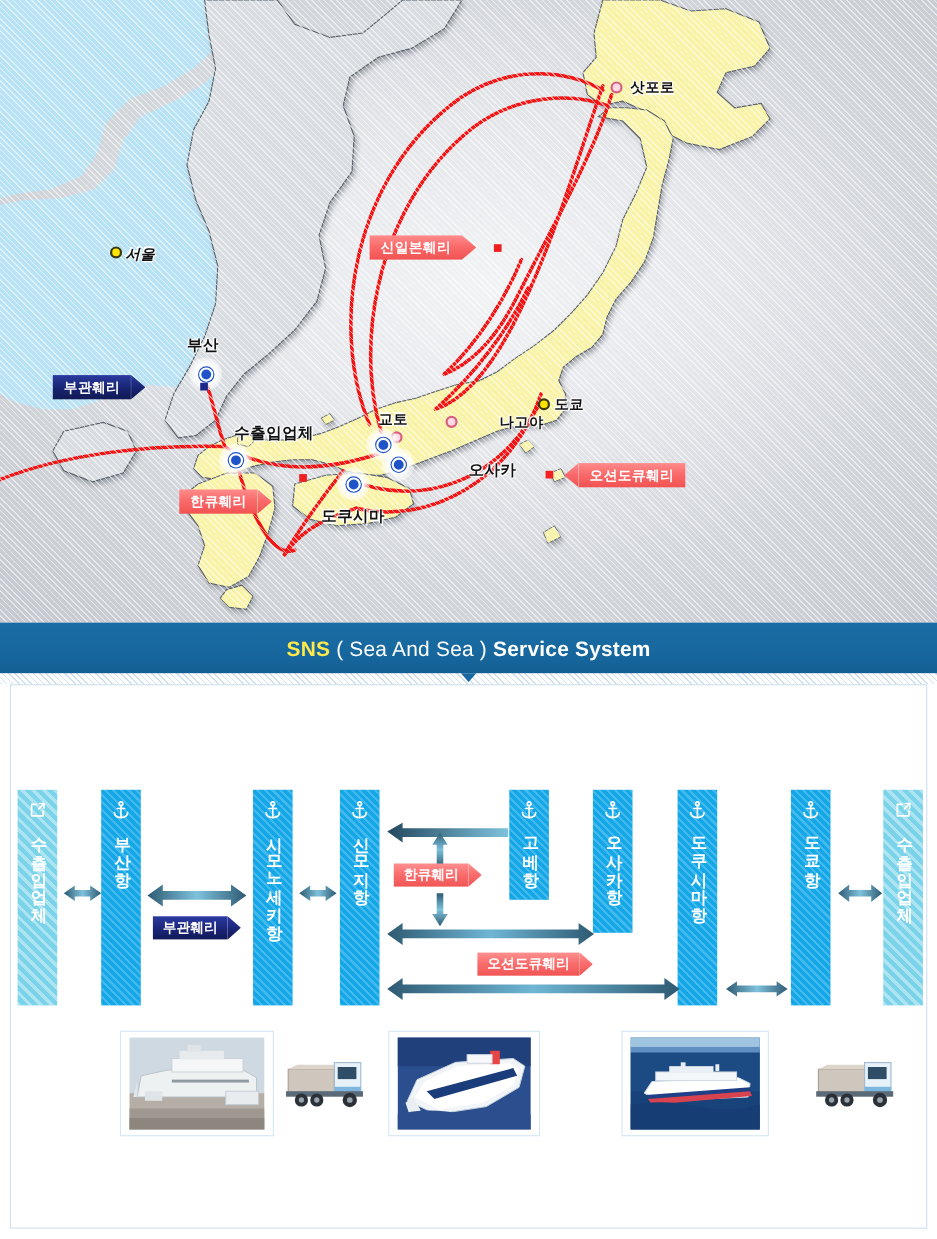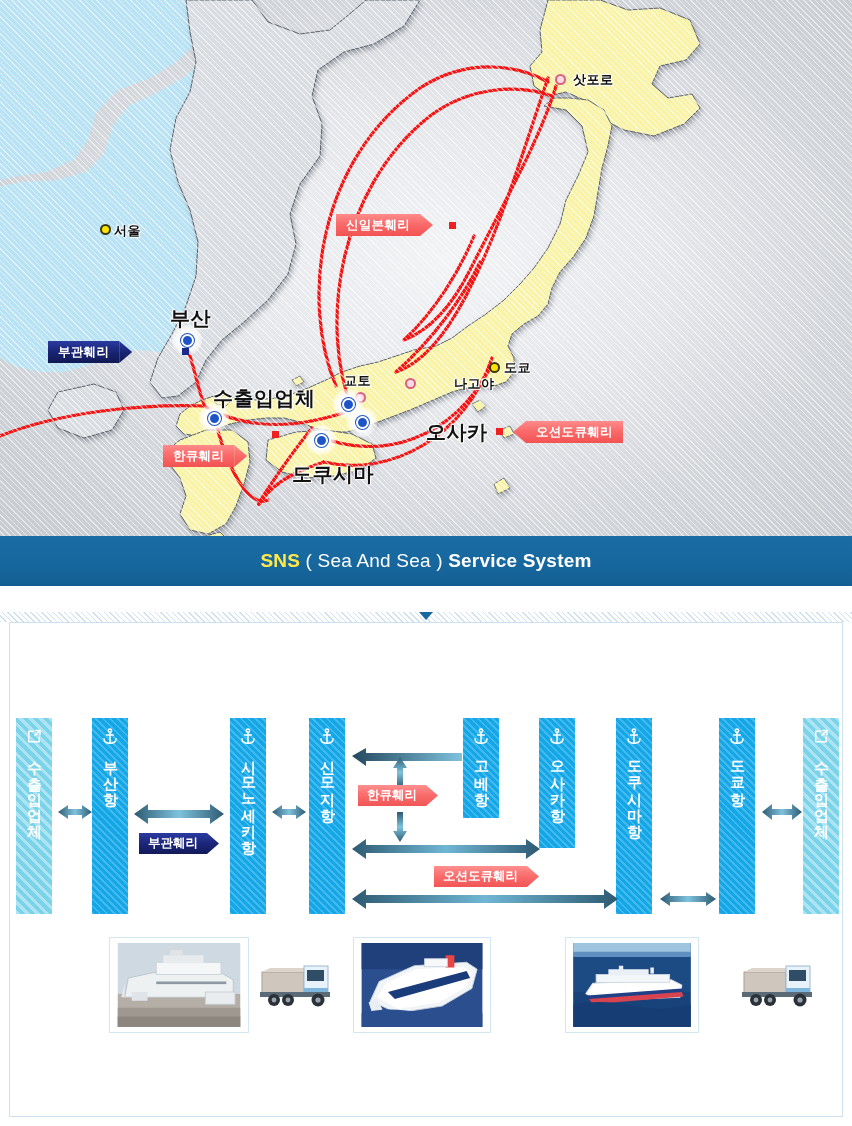--- a/index.html
+++ b/index.html
@@ -30,21 +30,21 @@
 
   .map-city{
     position:absolute;
     color:#111;
     font-size:13px;
     font-weight:bold;
     white-space:nowrap;
     letter-spacing:0.5px;
     text-shadow:0 0 2px #fff,0 0 3px #fff,1px 1px 0 #fff,-1px -1px 0 #fff;
   }
-  .map-city.big{font-size:20px;}
+  .map-city.big{font-size:14px;}
 
   .city-dot{
     position:absolute;width:11px;height:11px;border-radius:50%;
     box-sizing:border-box;
   }
   .city-dot.seoul{background:#ffe400;border:2px solid #3a3a10;}
   .city-dot.pink{background:#ffd9e4;border:2px solid #d8607f;}
 
   .port-dot{
     position:absolute;width:30px;height:30px;border-radius:50%;
@@ -77,21 +77,21 @@
   .ribbon.red .tip{background:linear-gradient(180deg,#ff8b8b 0%,#fa6b6b 45%,#f25252 100%);
     clip-path:polygon(0 0,0 100%,100% 50%);}
   .ribbon.red.left .tipL{width:13px;height:22px;
     background:linear-gradient(180deg,#ff8b8b 0%,#fa6b6b 45%,#f25252 100%);
     clip-path:polygon(100% 0,100% 100%,0 50%);}
   .ribbon.red .txt{color:#fff;}
   .ribbon.navy .txt{color:#fff;}
 
   
   #title-bar{
-    position:absolute;left:0;top:536px;width:852px;height:50px;
+    position:absolute;left:0;top:566px;width:852px;height:50px;
     background:linear-gradient(180deg,#1a6ca4 0%,#17689f 50%,#135e92 100%);
     display:flex;align-items:center;justify-content:center;
   }
   #title-text{
     font-size:19px;color:#ffffff;letter-spacing:0.2px;
     font-family:"Liberation Sans","DejaVu Sans",sans-serif;
   }
   #title-text .sns{color:#ffe94a;font-weight:bold;}
   #title-text .mid{color:#ffffff;font-weight:normal;}
   #title-text .tail{color:#ffffff;font-weight:bold;}
@@ -283,21 +283,21 @@
     </div>
   <div class="port-dot" style="left:306px;top:425px;">
       <i></i>
     </div>
 
   <div class="sq navy" style="left:182px;top:348px;"></div>
   <div class="sq red" style="left:449px;top:222px;"></div>
   <div class="sq red" style="left:272px;top:431px;"></div>
   <div class="sq red" style="left:496px;top:428px;"></div>
 
-  <div class="map-city" style="left:114px;top:222px;">서울</div>
+  <div class="map-city" style="left:114px;top:222px;font-style:italic;">서울</div>
   <div class="map-city" style="left:573px;top:71px;">삿포로</div>
   <div class="map-city" style="left:422px;top:375px;padding-left:32px;">나고야</div>
   <div class="map-city" style="left:504px;top:359px;">도쿄</div>
   <div class="map-city" style="left:344px;top:372px;">교토</div>
   <div class="map-city big" style="left:170px;top:305px;">부산</div>
   <div class="map-city big" style="left:213px;top:385px;">수출입업체</div>
   <div class="map-city big" style="left:378px;top:419px;padding-left:48px;">오사카</div>
   <div class="map-city big" style="left:292px;top:461px;">도쿠시마</div>
 
   <div class="ribbon navy" style="left:48px;top:341px;">

